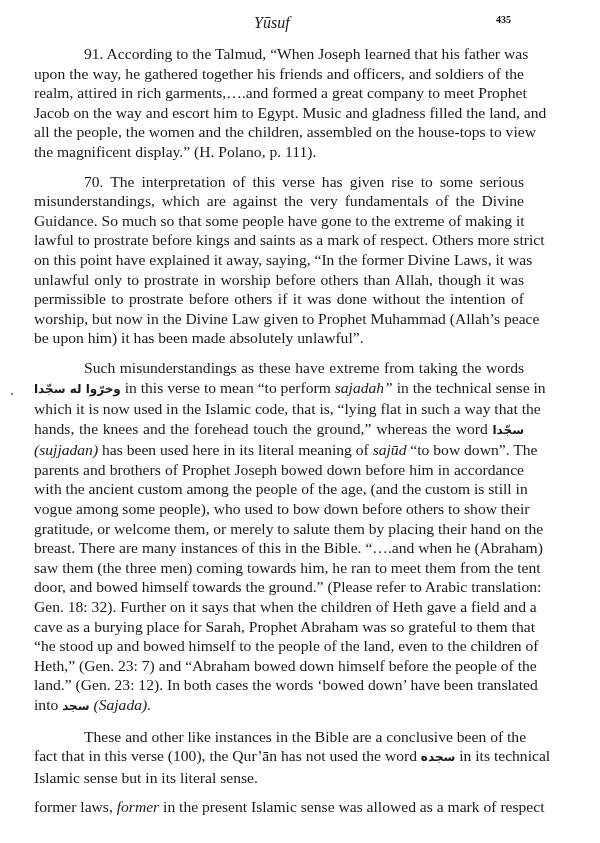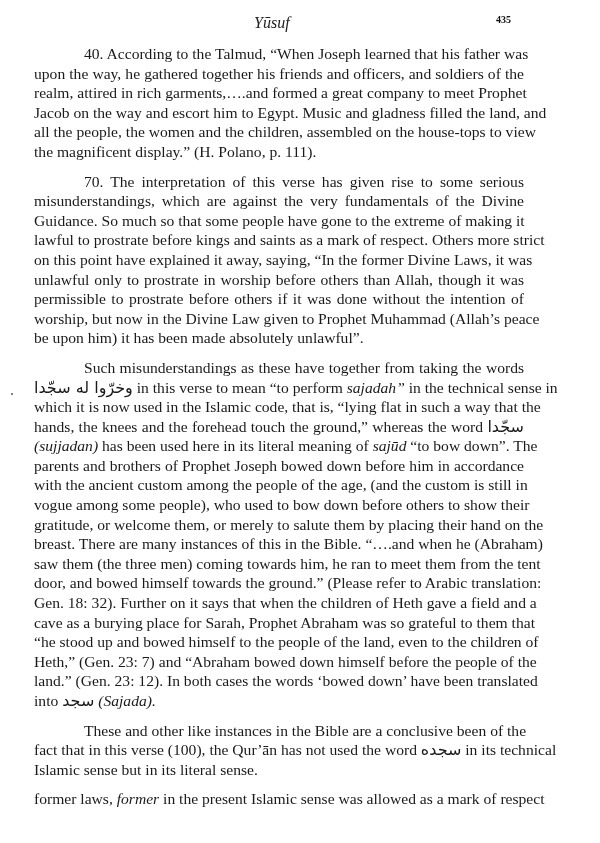--- a/index.html
+++ b/index.html
@@ -5,59 +5,59 @@
   html, body { margin:0; padding:0; background:#ffffff; }
   body { width:600px; height:843px; overflow:hidden; position:relative;
          font-family:"Liberation Serif", "DejaVu Serif", serif; color:#1a1a1a; }
   .header { position:absolute; top:14px; left:0; width:476px; height:24px; }
   .running-title { position:absolute; left:254px; top:0; font-style:italic; font-size:16px; color:#222; }
   .page-number { position:absolute; left:496px; top:0; font-weight:bold; font-size:10px; color:#111; }
   .body-text { position:absolute; left:34px; top:44px; width:490px; font-size:15.6px; line-height:19.6px; text-align:justify; }
   .para { margin:0 0 10px 0; text-indent:50px; }
   .para .line { display:block; text-align:justify; text-align-last:justify; white-space:nowrap; }
   .para .line.last { text-align-last:left; }
-  .ar { font-family:"DejaVu Sans", sans-serif; font-size:16px; direction:rtl; unicode-bidi:embed; }
+  .ar { font-family:"DejaVu Sans", sans-serif; font-size:12px; direction:rtl; unicode-bidi:embed;font-weight:bold; }
   .it { font-style:italic; }
   .dot { position:absolute; left:11px; top:393px; width:2px; height:2px; background:#555; border-radius:50%; }
 </style>
 </head>
 <body>
 
 <div class="header">
   <span class="running-title">Yūsuf</span>
   <span class="page-number">435</span>
 </div>
 
 <div class="dot"></div>
 
 <div class="body-text">
 
   <p class="para">
-    <span class="line">40.  According  to  the Talmud, “When Joseph learned that his father was</span>
+    <span class="line">91.  According  to  the Talmud, “When Joseph learned that his father was</span>
     <span class="line" style="margin-left:-50px">upon  the  way,  he  gathered  together his friends and officers, and soldiers of the</span>
     <span class="line" style="margin-left:-50px">realm,  attired  in  rich  garments,….and formed a great company to meet Prophet</span>
     <span class="line" style="margin-left:-50px">Jacob  on the way and escort him to Egypt. Music and gladness filled the land, and</span>
     <span class="line" style="margin-left:-50px">all  the  people,  the women and the children, assembled on the house-tops to view</span>
     <span class="line last" style="margin-left:-50px">the magnificent display.” (H. Polano, p. 111).</span>
   </p>
 
   <p class="para">
     <span class="line">70.   The  interpretation  of  this  verse  has  given  rise  to  some  serious</span>
     <span class="line" style="margin-left:-50px">misunderstandings,  which  are  against  the  very  fundamentals  of  the  Divine</span>
     <span class="line" style="margin-left:-50px">Guidance.  So  much  so  that  some  people have gone to the extreme of making it</span>
     <span class="line" style="margin-left:-50px">lawful  to prostrate before kings and saints as a mark of respect. Others more strict</span>
     <span class="line" style="margin-left:-50px">on  this  point  have explained it away, saying, “In the former Divine Laws, it was</span>
     <span class="line" style="margin-left:-50px">unlawful  only  to  prostrate  in  worship  before  others  than Allah, though it was</span>
     <span class="line" style="margin-left:-50px">permissible  to  prostrate  before  others  if  it  was  done  without  the intention of</span>
     <span class="line" style="margin-left:-50px">worship,  but  now in the Divine Law given to Prophet Muhammad (Allah’s peace</span>
     <span class="line last" style="margin-left:-50px">be upon him) it has been made absolutely unlawful”.</span>
   </p>
 
   <p class="para">
-    <span class="line">Such  misunderstandings  as  these  have  together  from  taking the words</span>
+    <span class="line">Such  misunderstandings  as  these  have  extreme  from  taking the words</span>
     <span class="line" style="margin-left:-50px">
       <span class="ar">وخرّوا له سجّدا</span><span> in this verse to mean “to perform </span><span class="it">sajadah”</span><span> in the technical sense in</span>
     </span>
     <span class="line" style="margin-left:-50px">which  it is now used in the Islamic code, that is, “lying flat in such a way that the</span>
     <span class="line" style="margin-left:-50px">
       <span>hands,  the  knees  and  the  forehead  touch  the  ground,” whereas the word</span> <span class="ar">سجّدا</span>
     </span>
     <span class="line" style="margin-left:-50px">
       <span class="it">(sujjadan)</span><span>  has  been used here in its literal meaning of  </span><span class="it">sajūd</span><span> “to bow down”. The</span>
     </span>

